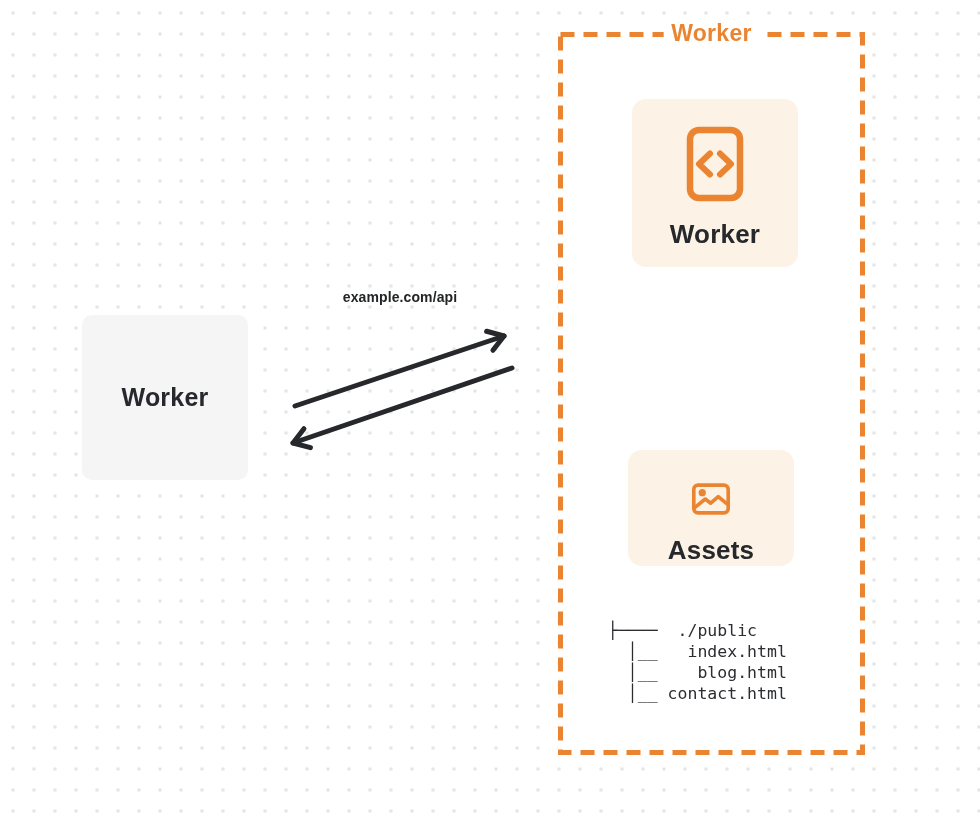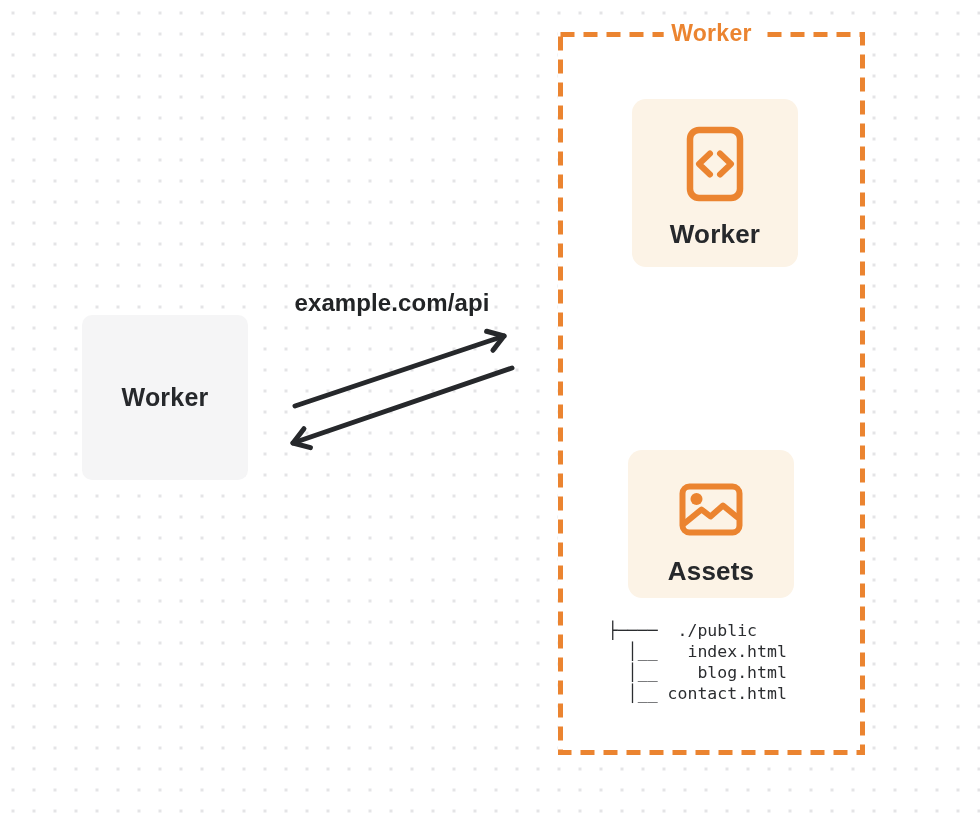--- a/index.html
+++ b/index.html
@@ -29,23 +29,23 @@
     position:absolute;left:82px;top:315px;width:166px;height:165px;
     background:var(--client-bg);
     border-radius:10px;
     display:flex;align-items:center;justify-content:center;
   }
   .node-label{
     font-size:25px;font-weight:700;color:var(--ink);letter-spacing:.2px;
   }
   
   .api-label{
-    position:absolute;left:292px;top:289px;width:200px;
+    position:absolute;left:300px;top:289px;width:200px;
     text-align:center;
-    font-size:24px;font-weight:700;color:#222426;letter-spacing:.1px;
+    font-size:14px;font-weight:700;color:#222426;letter-spacing:.1px;
   }
   
   .arrows{
     position:absolute;left:280px;top:325px;width:250px;height:125px;
     overflow:visible;
   }
   
   .project-box{
     position:absolute;left:558px;top:32px;width:307px;height:723px;
     background:#FFFFFF;
@@ -62,21 +62,21 @@
   }
   
   .card{
     position:absolute;width:166px;
     background:var(--card-bg);
     border-radius:14px;
     display:flex;flex-direction:column;align-items:center;
   }
   .worker-card{left:74px;top:67px;height:168px;padding-top:27px;}
   .worker-card .card-label{margin-top:17px;}
-  .assets-card{left:70px;top:418px;height:148px;padding-top:33px;}
+  .assets-card{left:70px;top:418px;height:116px;padding-top:33px;}
   .assets-card .card-label{margin-top:20px;}
   .card-label{
     font-size:26px;font-weight:700;color:var(--ink);letter-spacing:.2px;
   }
   .card-icon{display:block;color:var(--accent);}
   
   .file-tree{
     position:absolute;left:50px;top:588px;
     font-family:"DejaVu Sans Mono","Liberation Mono",monospace;
     font-size:16.5px;line-height:21px;font-weight:400;

